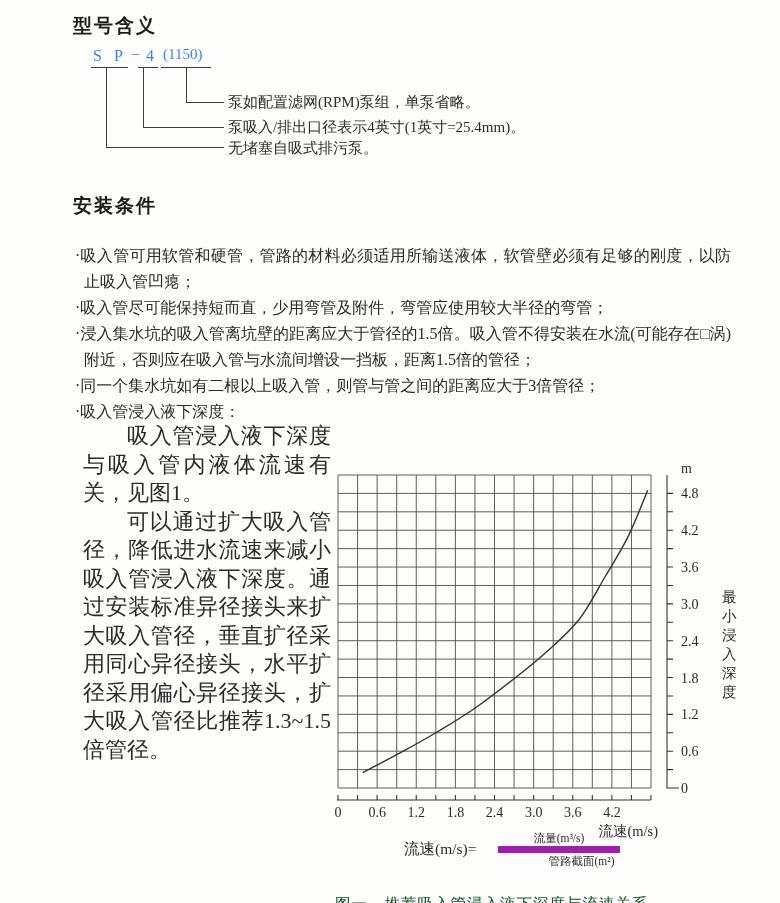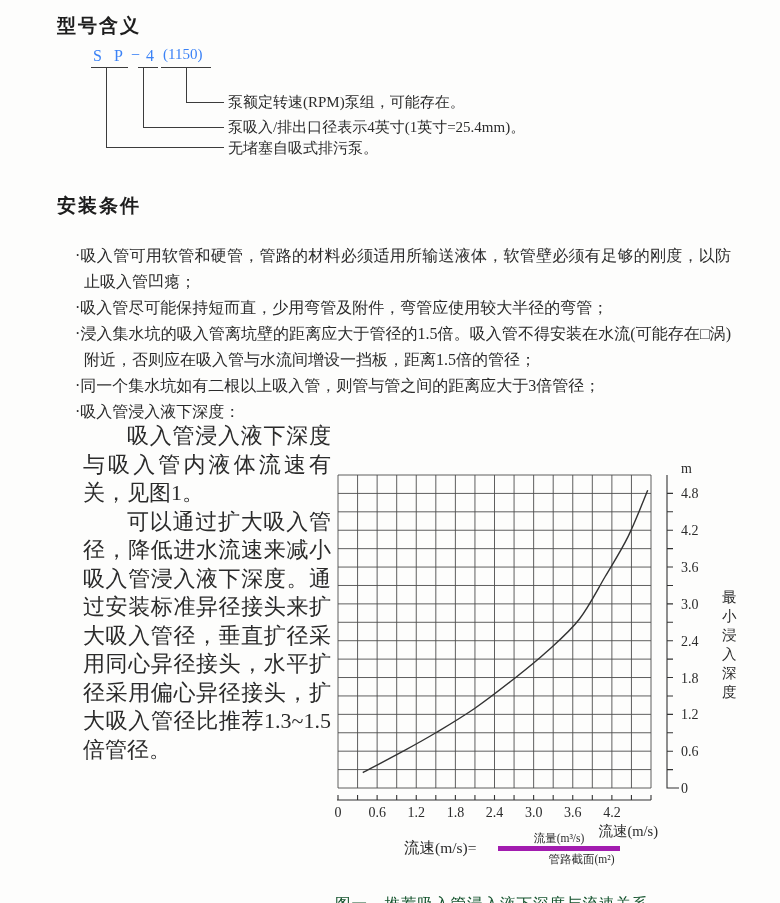--- a/index.html
+++ b/index.html
@@ -4,21 +4,21 @@
 <style>
   html,body{margin:0;padding:0;}
   body{
     width:780px;height:903px;background:#fdfdfc;overflow:hidden;
     font-family:"Liberation Serif","DejaVu Serif",serif;
     color:#2b2b2b;position:relative;
   }
   .page{position:absolute;left:0;top:0;width:780px;height:903px;}
   .h-title{
     position:absolute;font-family:"Liberation Sans","DejaVu Sans",sans-serif;
-    font-weight:bold;font-size:19px;letter-spacing:2px;color:#1d1d1d;
+    font-weight:bold;font-size:19px;letter-spacing:2px;color:#1d1d1d;margin-left:16px;
   }
   #title-model{left:57px;top:13px;}
   #title-install{left:57px;top:193px;}
 
   
   .code-txt{position:absolute;font-size:16px;color:#3b82f6;white-space:nowrap;}
   .uline{position:absolute;height:0;border-top:1.2px solid #3c3c3c;}
   .vline{position:absolute;width:0;border-left:1.2px solid #3c3c3c;}
   .hline{position:absolute;height:0;border-top:1.2px solid #3c3c3c;}
   .callout{position:absolute;left:228px;font-size:15px;white-space:nowrap;color:#2b2b2b;}
@@ -42,21 +42,21 @@
   #chart-wrap{position:absolute;left:330px;top:455px;width:450px;height:412px;}
   #chart-svg{width:450px;height:412px;display:block;}
   #chart-svg text{fill:#2b2b2b;}
   #chart-svg .tick{font:14px "Liberation Serif","DejaVu Serif",serif;}
   #chart-svg .axis-label{font:14.5px "Liberation Serif","DejaVu Serif",serif;}
 
   
   #formula{position:absolute;left:404px;top:831px;display:flex;align-items:center;gap:22px;}
   #formula .lhs{font-size:15.5px;white-space:nowrap;}
   #formula .frac{display:inline-block;text-align:center;font-size:11.5px;line-height:1.25;}
-  #formula .num{display:block;padding:0 5px 1px 5px;border-bottom:5px solid #a21caf;}
+  #formula .num{display:block;padding:0 5px 1px 5px;border-bottom:7px solid #a21caf;}
   #formula .den{display:block;padding:1px 5px 0 5px;margin-left:45px;}
 
   #figure-caption{
     position:absolute;left:335px;top:894px;font-size:15.5px;
     letter-spacing:1px;white-space:nowrap;color:#14532d;
   }
 </style>
 </head>
 <body>
 
@@ -75,21 +75,21 @@
     <div class="uline" style="left:161px;top:67px;width:50px;"></div>
 
     <div class="vline" style="left:106px;top:68px;height:79px;"></div>
     <div class="vline" style="left:143px;top:68px;height:59px;"></div>
     <div class="vline" style="left:186px;top:68px;height:34px;"></div>
 
     <div class="hline" style="left:186px;top:102px;width:38px;"></div>
     <div class="hline" style="left:143px;top:127px;width:81px;"></div>
     <div class="hline" style="left:106px;top:147px;width:118px;"></div>
 
-    <div class="callout" style="top:93px;">泵额定转速(RPM)泵组，可能存在。</div>
+    <div class="callout" style="top:93px;">泵如配置滤网(RPM)泵组，单泵省略。</div>
     <div class="callout" style="top:118px;">泵吸入/排出口径表示4英寸(1英寸=25.4mm)。</div>
     <div class="callout" style="top:139px;">无堵塞自吸式排污泵。</div>
   </div>
 
   <div id="title-install" class="h-title">安装条件</div>
 
   <div id="install-bullets">
       <div class="bullet">·吸入管可用软管和硬管，管路的材料必须适用所输送液体，软管壁必须有足够的刚度，以防止吸入管凹瘪；</div>
       <div class="bullet">·吸入管尽可能保持短而直，少用弯管及附件，弯管应使用较大半径的弯管；</div>
       <div class="bullet">·浸入集水坑的吸入管离坑壁的距离应大于管径的1.5倍。吸入管不得安装在水流(可能存在□涡) 附近，否则应在吸入管与水流间增设一挡板，距离1.5倍的管径；</div>

